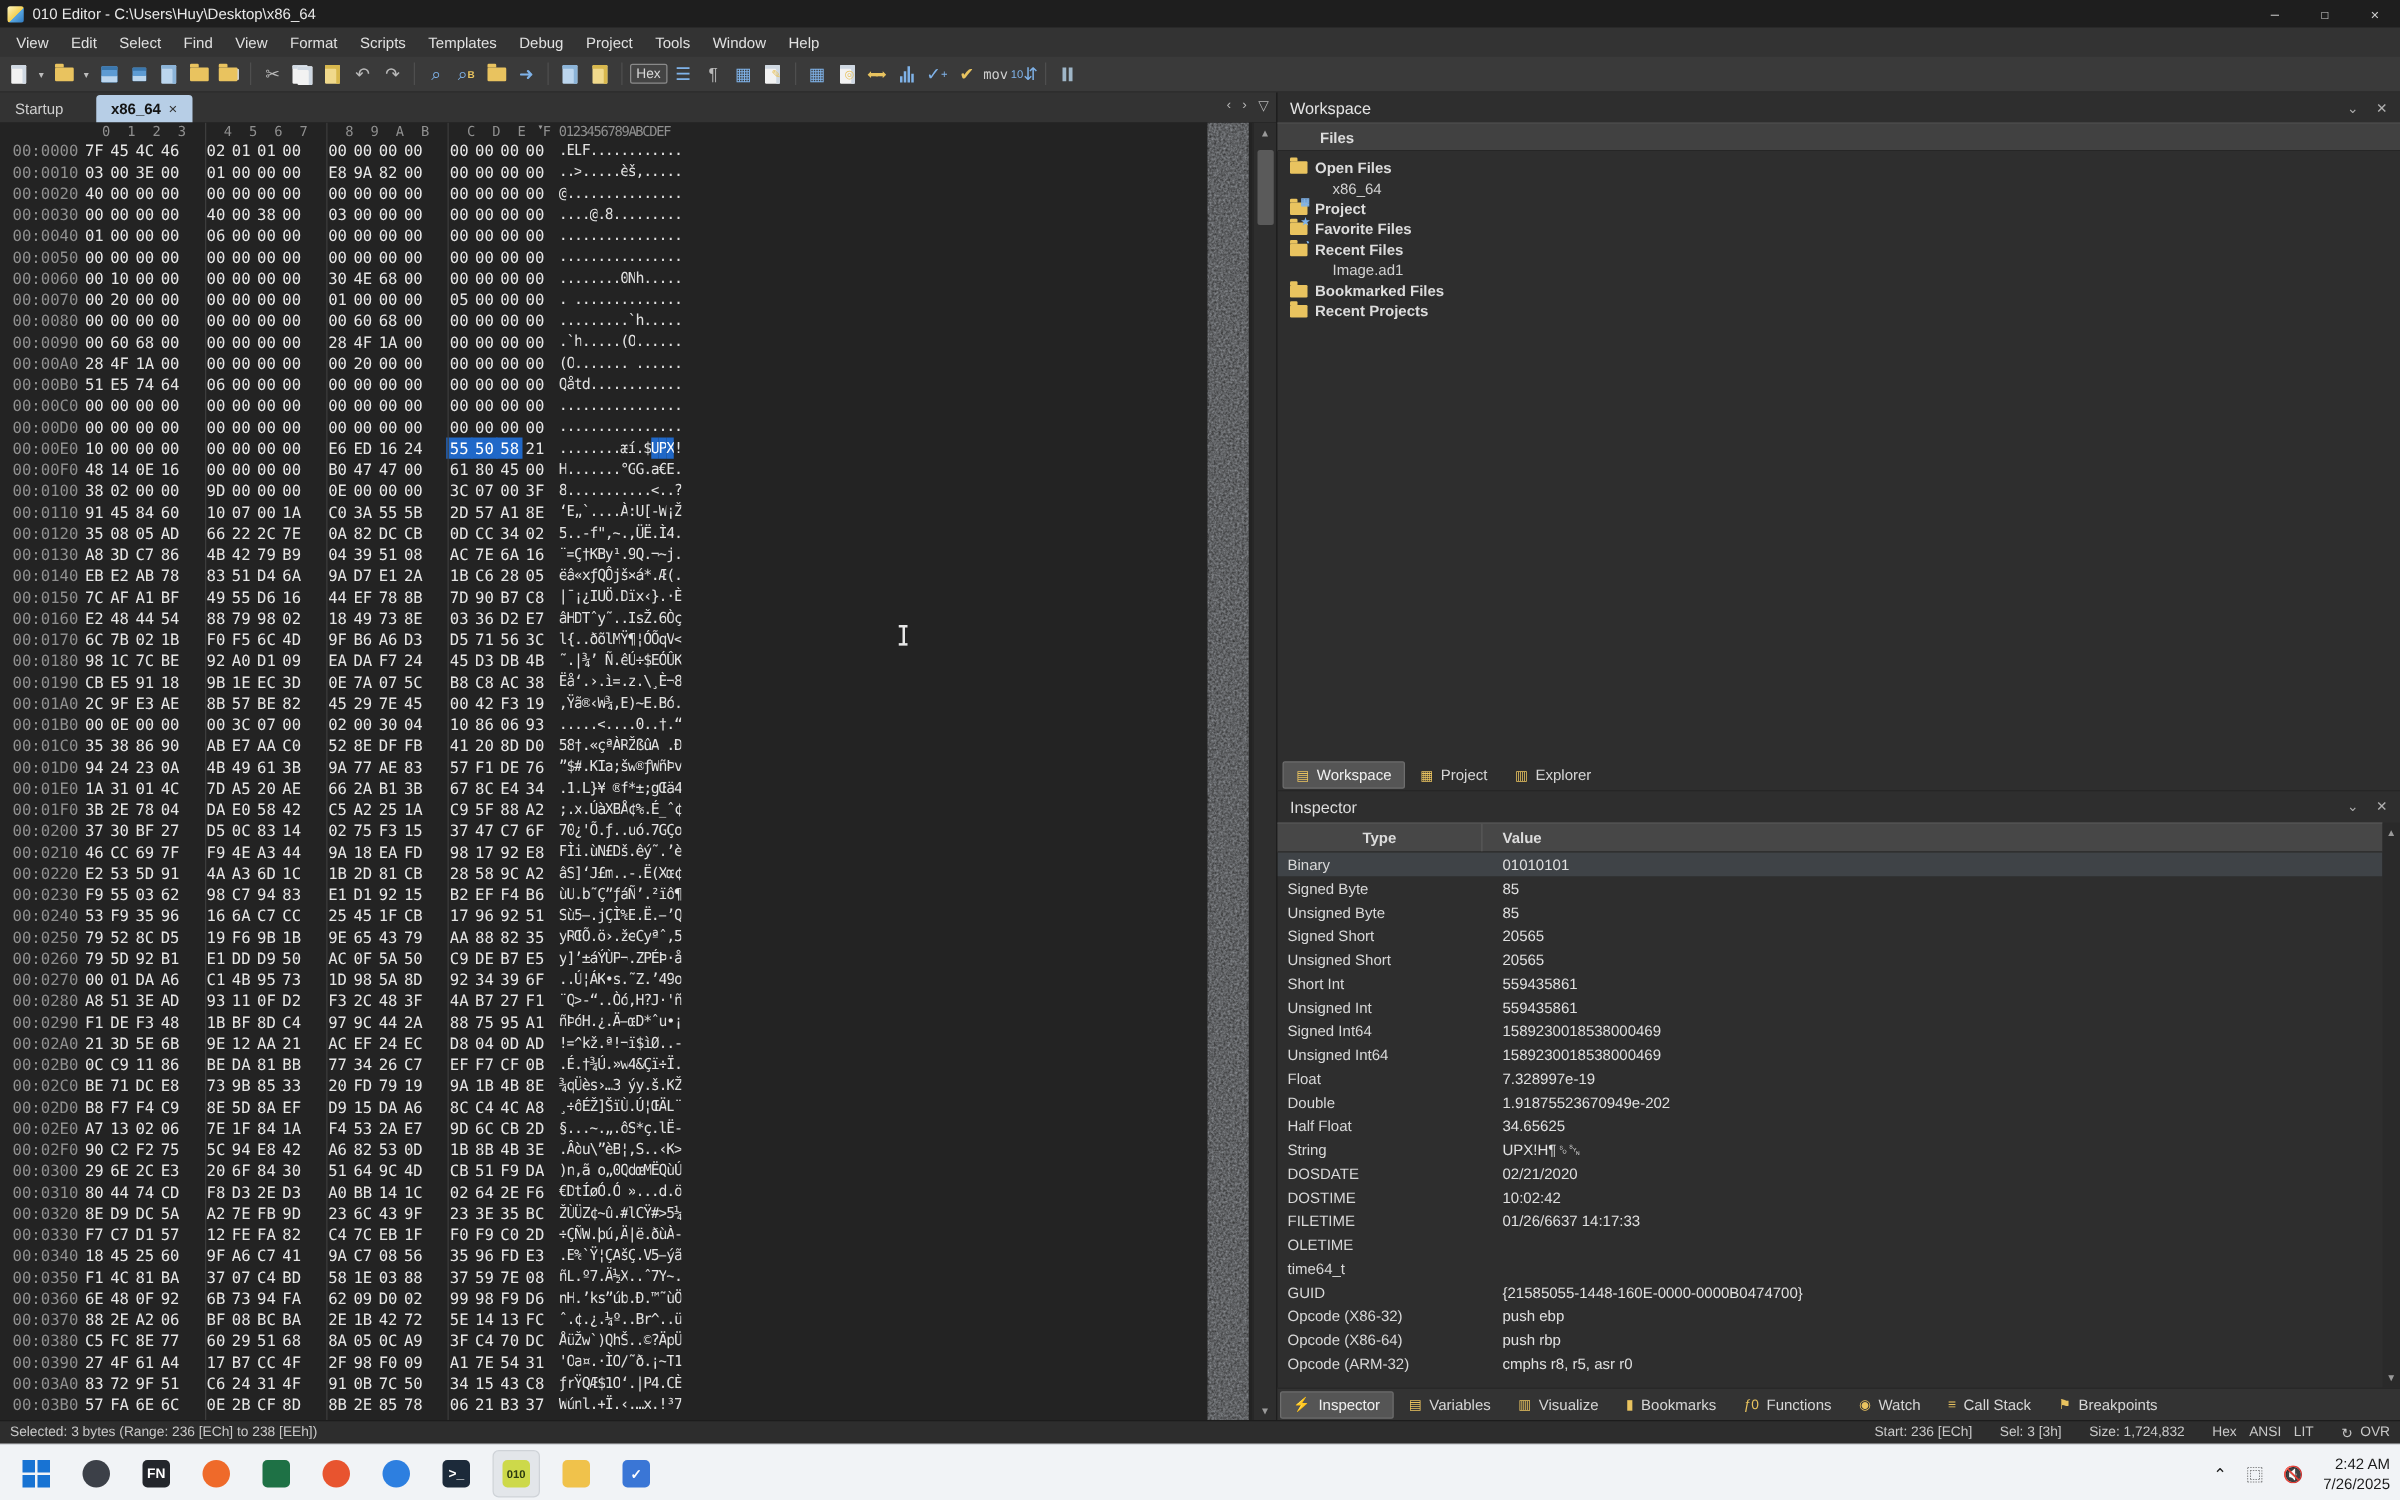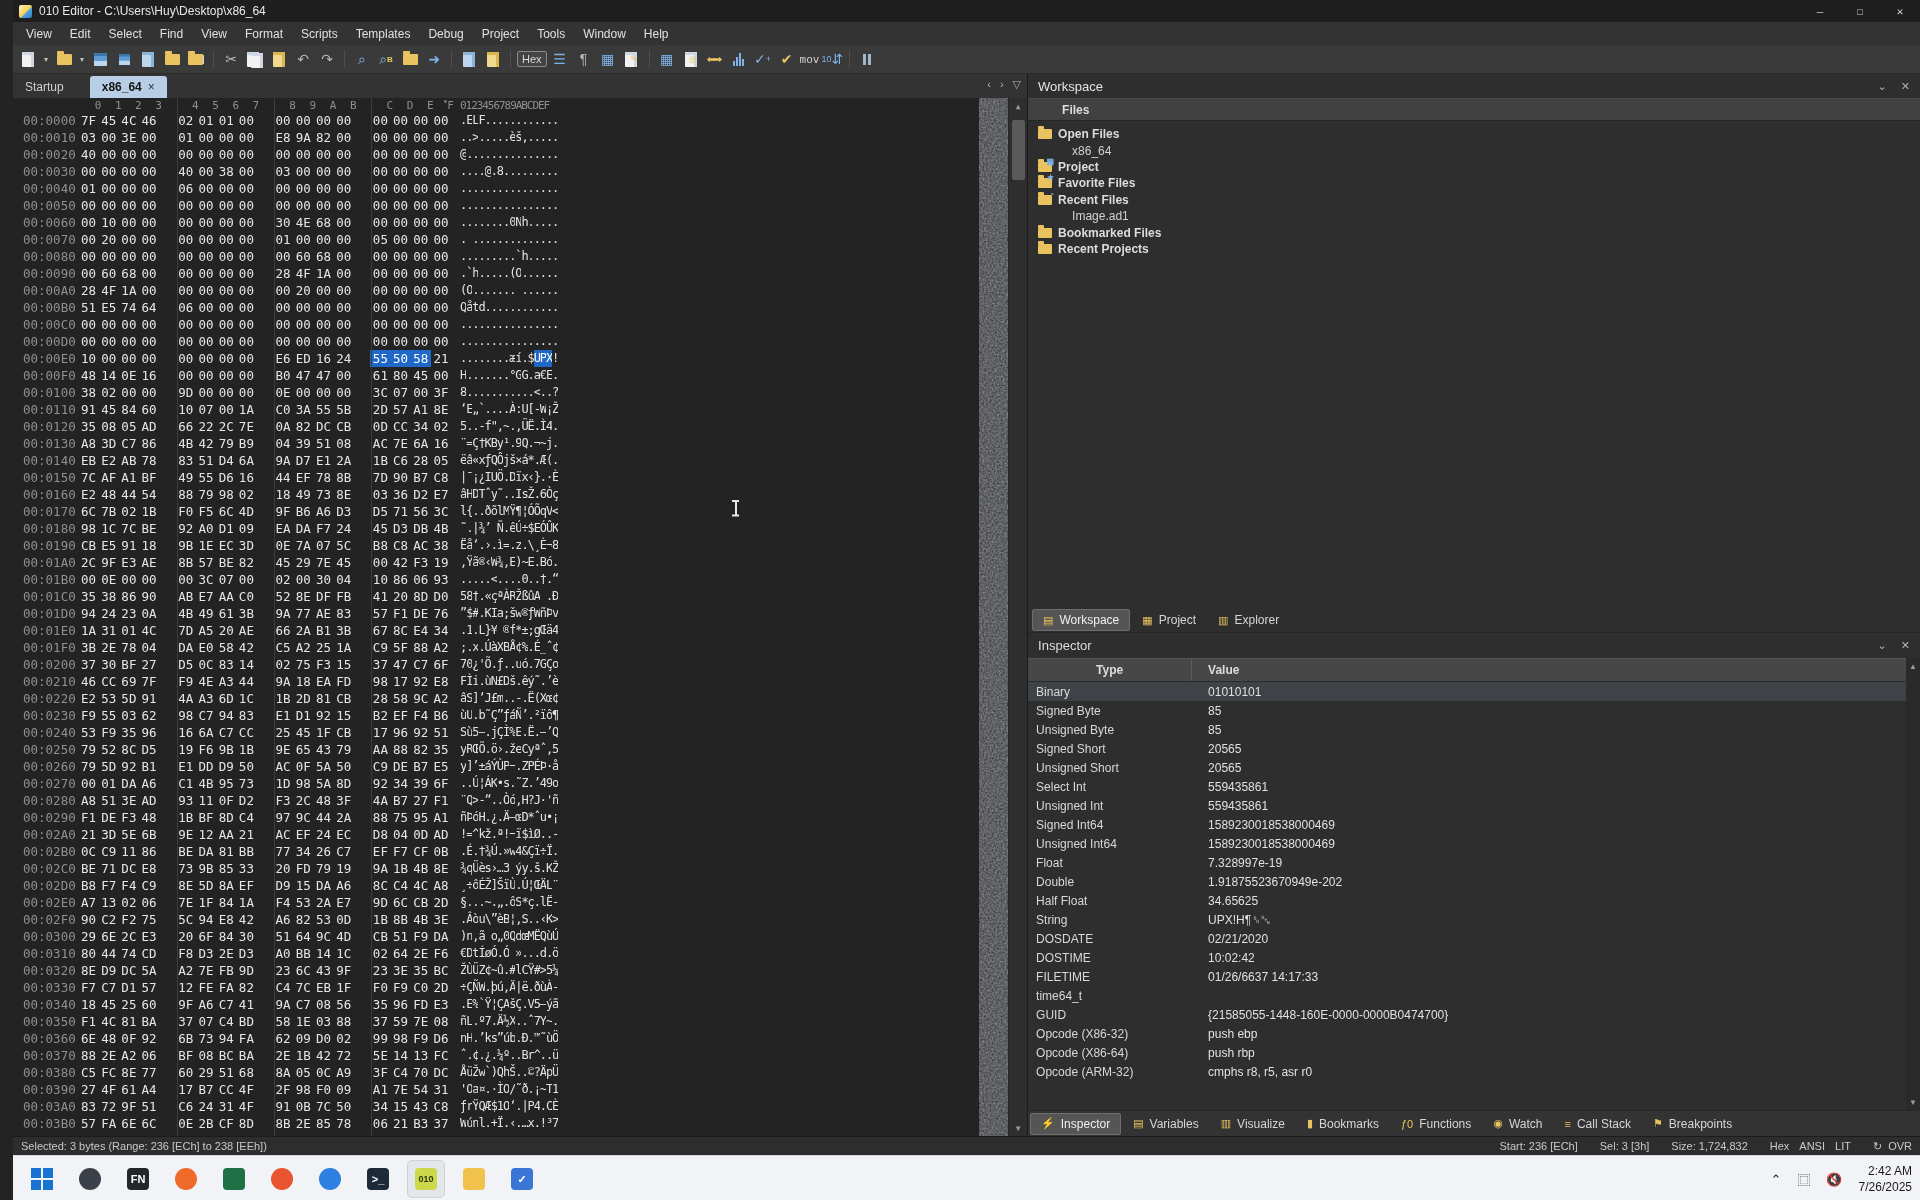--- a/index.html
+++ b/index.html
@@ -1,18 +1,18 @@
 <!DOCTYPE html>
 <html><head>
 <meta charset="utf-8">
 <style>
   * { margin:0; padding:0; box-sizing:border-box; }
   html,body { width:1920px; height:1200px; overflow:hidden; background:#232323;
               font-family:"Liberation Sans", sans-serif; }
-  .app { position:relative; width:1920px; height:1200px;padding-left:13px; }
+  .app { position:relative; width:1920px; height:1200px; }
 
   
   .titlebar { height:22px; background:#1e1e1e; color:#e8e8e8; display:flex; align-items:center;
               font-size:12px; }
   .app-icon { width:13px; height:13px; margin:0 7px 0 6px;
               background:linear-gradient(135deg,#fdf6c0 0%,#f3cf52 55%,#5aa7e0 55%,#2f7cc4 100%);
               border-radius:2px; }
   .win-controls { margin-left:auto; display:flex; height:22px; }
   .win-btn { width:40px; height:22px; display:flex; align-items:center; justify-content:center;
              color:#cfcfcf; font-size:11px; font-family:"DejaVu Sans Mono",monospace; }
@@ -2648,21 +2648,21 @@
           </div>
           <div class="ins-row">
             <span class="t">Signed Short</span>
             <span class="v">20565</span>
           </div>
           <div class="ins-row">
             <span class="t">Unsigned Short</span>
             <span class="v">20565</span>
           </div>
           <div class="ins-row">
-            <span class="t">Select Int</span>
+            <span class="t">Short Int</span>
             <span class="v">559435861</span>
           </div>
           <div class="ins-row">
             <span class="t">Unsigned Int</span>
             <span class="v">559435861</span>
           </div>
           <div class="ins-row">
             <span class="t">Signed Int64</span>
             <span class="v">1589230018538000469</span>
           </div>
@@ -2690,20 +2690,24 @@
             <span class="t">DOSDATE</span>
             <span class="v">02/21/2020</span>
           </div>
           <div class="ins-row">
             <span class="t">DOSTIME</span>
             <span class="v">10:02:42</span>
           </div>
           <div class="ins-row">
             <span class="t">FILETIME</span>
             <span class="v">01/26/6637 14:17:33</span>
+          </div>
+          <div class="ins-row">
+            <span class="t">OLETIME</span>
+            <span class="v"></span>
           </div>
           <div class="ins-row">
             <span class="t">time64_t</span>
             <span class="v"></span>
           </div>
           <div class="ins-row">
             <span class="t">GUID</span>
             <span class="v">{21585055-1448-160E-0000-0000B0474700}</span>
           </div>
           <div class="ins-row">

